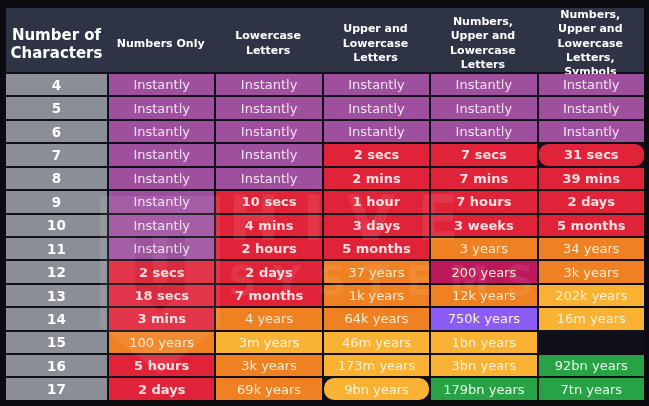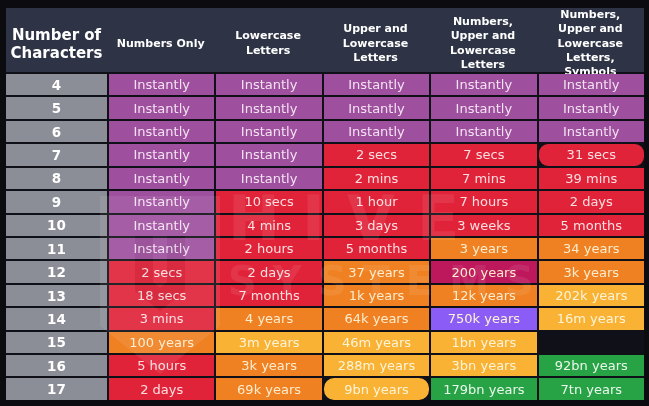--- a/index.html
+++ b/index.html
@@ -40,21 +40,21 @@
     column-gap:2px;
     margin-top:2px;
   }
   .cell{
     display:flex;align-items:center;justify-content:center;
     font-size:13px;
     white-space:nowrap;
   }
   .cell.num{font-weight:bold;color:#ffffff;font-size:13.5px;}
   .c-purple{color:#f3e2f2;}
-  .c-red{color:#fbdfe1;}
+  .c-red{color:#fbdfe1;font-weight:bold;}
   .c-orange{color:#fdeccd;}
   .c-amber{color:#fdf4d8;}
   .c-green{color:#eaf8ec;}
   .watermark{
     position:absolute;left:0;top:0;width:100%;height:100%;
     pointer-events:none;opacity:0.08;color:#ffffff;
     z-index:5;
   }
   .wm-shield{position:absolute;left:95px;top:196px;}
   .wm-text{position:absolute;left:228px;top:186px;width:400px;text-align:left;}
@@ -167,21 +167,21 @@
           <div class="cell num" style="background: rgb(139, 142, 150);">15</div>
           <div class="cell c-orange" style="background: rgb(239, 129, 34);">100 years</div>
           <div class="cell c-amber" style="background: rgb(249, 178, 51);">3m years</div>
           <div class="cell c-amber" style="background: rgb(249, 178, 51);">46m years</div>
           <div class="cell c-amber" style="background: rgb(249, 178, 51);">1bn years</div>
         </div>
         <div class="row">
           <div class="cell num" style="background: rgb(139, 142, 150);">16</div>
           <div class="cell c-red" style="background: rgb(224, 35, 57);">5 hours</div>
           <div class="cell c-orange" style="background: rgb(239, 129, 34);">3k years</div>
-          <div class="cell c-amber" style="background: rgb(249, 178, 51);">288m years</div>
+          <div class="cell c-amber" style="background: rgb(249, 178, 51);">173m years</div>
           <div class="cell c-amber" style="background: rgb(249, 178, 51);">3bn years</div>
           <div class="cell c-green" style="background: rgb(39, 163, 70);">92bn years</div>
         </div>
         <div class="row">
           <div class="cell num" style="background: rgb(139, 142, 150);">17</div>
           <div class="cell c-red" style="background: rgb(224, 35, 57);">2 days</div>
           <div class="cell c-orange" style="background: rgb(239, 129, 34);">69k years</div>
           <div class="cell c-amber" style="background: rgb(249, 178, 51); border-radius: 10px;">9bn years</div>
           <div class="cell c-green" style="background: rgb(39, 163, 70);">179bn years</div>
           <div class="cell c-green" style="background: rgb(39, 163, 70);">7tn years</div>

